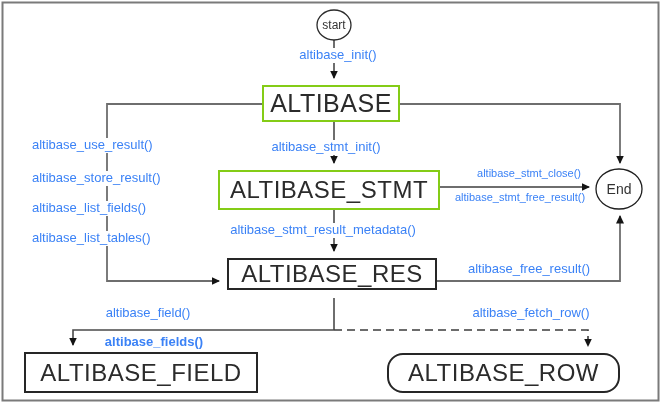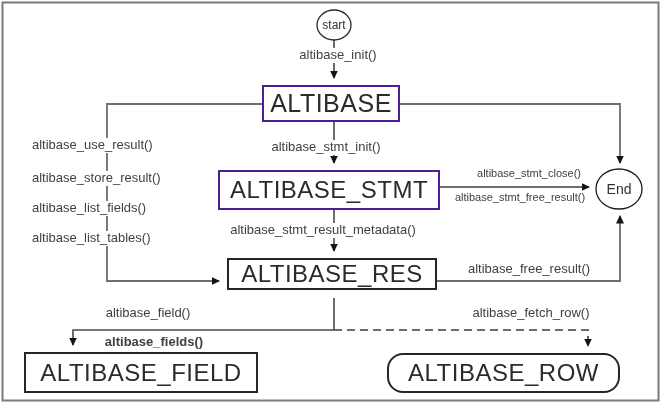--- a/index.html
+++ b/index.html
@@ -26,27 +26,27 @@
     background: #ffffff;
     display: flex;
     align-items: center;
     justify-content: center;
     font-size: 24px;
     letter-spacing: 0.5px;
     color: #2b2b2b;
     white-space: nowrap;
     line-height: 1;
   }
-  .gray-border { border: 2px solid #4c1d95; }
+  .gray-border { border: 2px solid #84cc16; }
   .dark-border { border: 2px solid #262626; }
 
   .edge-label {
     position: absolute;
     font-size: 13px;
-    color: #404040;
+    color: #3b82f6;
     background: #ffffff;
     white-space: nowrap;
     line-height: 1.15;
     padding: 0 2px;
   }
   .edge-label.centered { transform: translateX(-50%); }
   .edge-label.small { font-size: 11px; }
 
   .terminal-label {
     position: absolute;

